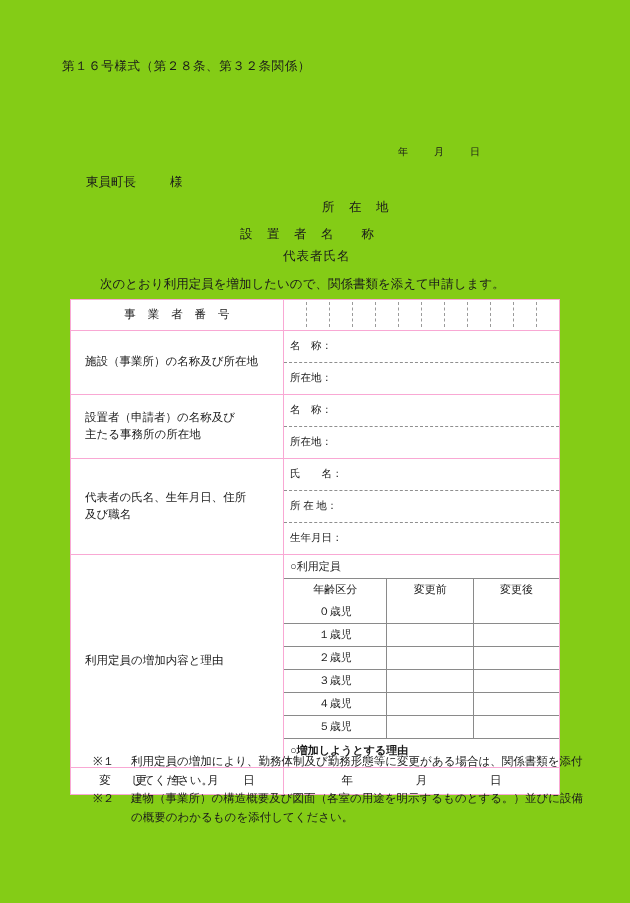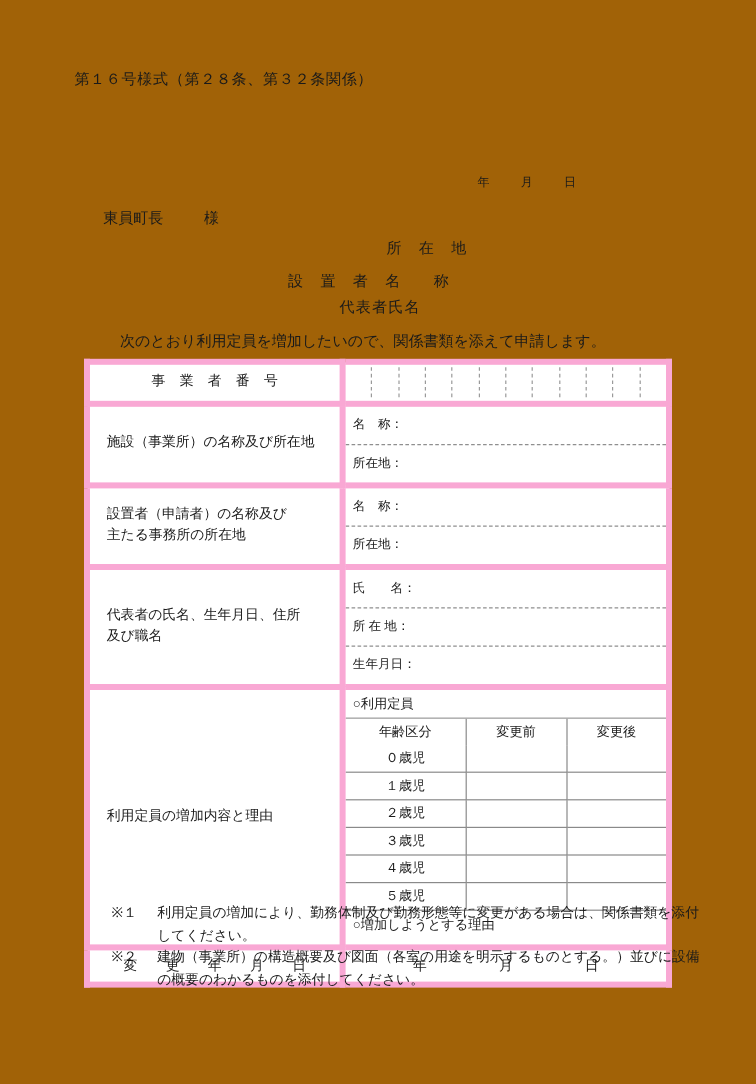--- a/index.html
+++ b/index.html
@@ -13,21 +13,21 @@
     position: relative;
     font-family: "Liberation Serif", "DejaVu Serif", serif;
     color: #1a1a1a;
     overflow: hidden;
   }
   .page {
     position: absolute;
     left: 0; top: 0;
     width: 630px;
     height: 903px;
-    background: #a16207;
+    background: #84cc16;
   }
 
   
   .form-code {
     position: absolute;
     left: 62px;
     top: 58px;
     font-size: 12.5px;
     letter-spacing: 0.6px;
     white-space: nowrap;
@@ -83,21 +83,21 @@
   .main-table {
     position: absolute;
     left: 70px;
     top: 299px;
     width: 490px;
     border-collapse: collapse;
     table-layout: fixed;
     font-size: 11.5px;
   }
   .main-table td {
-    border: 5px solid #f9a8d4;
+    border: 1px solid #f9a8d4;
     padding: 0;
     vertical-align: middle;
     background: #ffffff;
   }
   .col-label { width: 213px; }
 
   .lbl {
     padding: 6px 0 6px 14px;
     line-height: 1.55;
     font-size: 11.5px;
@@ -164,20 +164,21 @@
   .cap-c1 { width: 100px; }
   .cap-c2 { width: 84px; }
   .cap-c3 { width: 83px; }
 
   .reason-head {
     padding: 4px 0 4px 6px;
     font-size: 11px;
     border-top: 1px solid #8a8a8a;
     white-space: nowrap;
     height: 20px;
+    font-weight: bold;
   }
 
   
   .cd-row td { height: 26px; }
   .spread-5 {
     display: flex;
     justify-content: space-around;
     align-items: center;
     padding: 0 16px;
     font-size: 11.5px;

